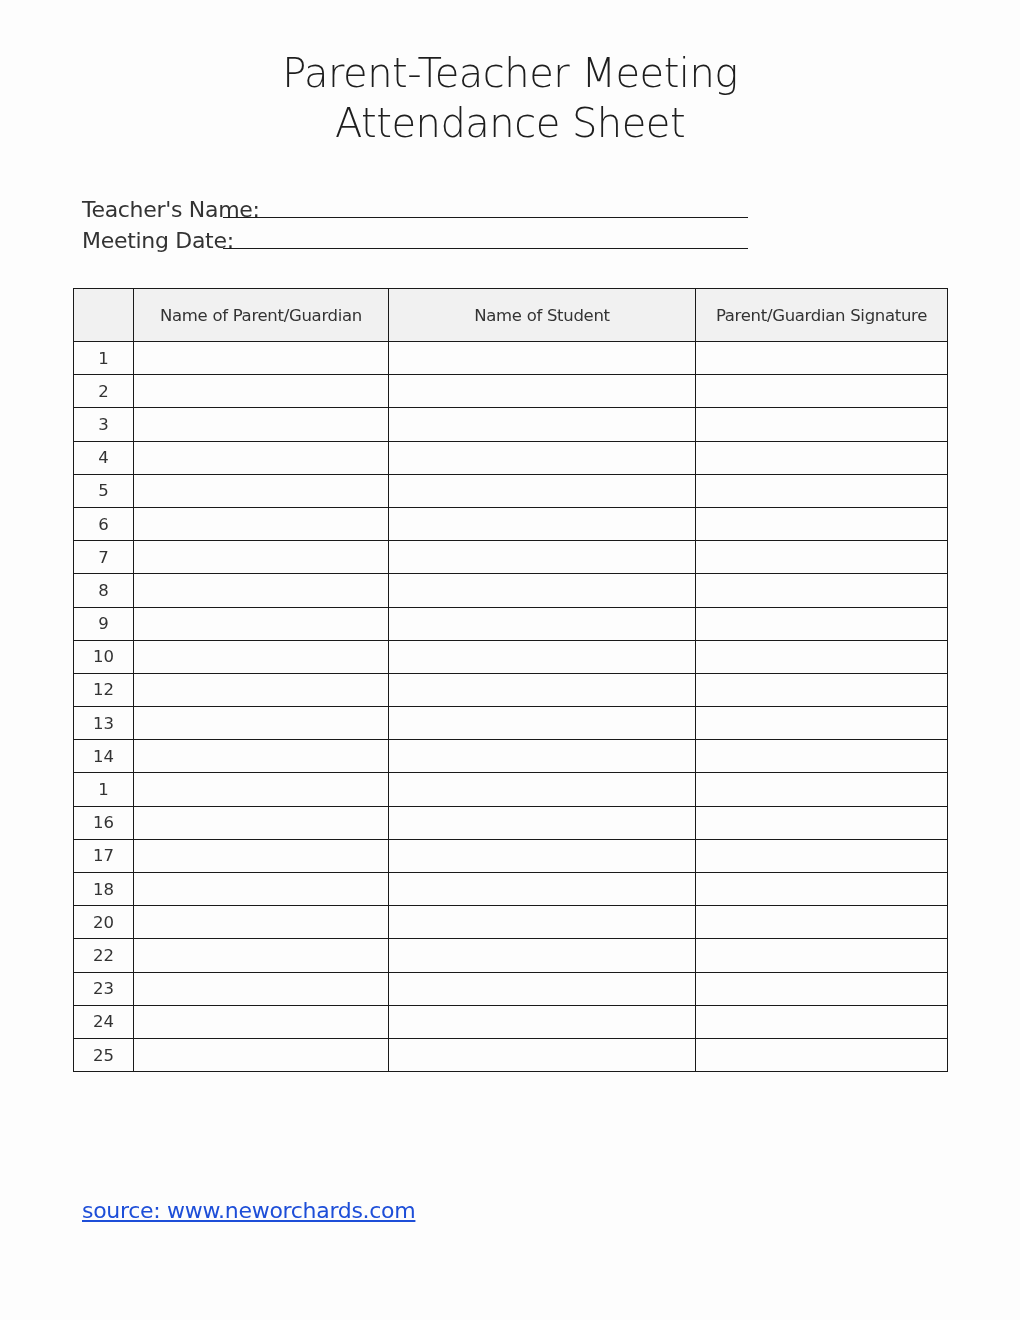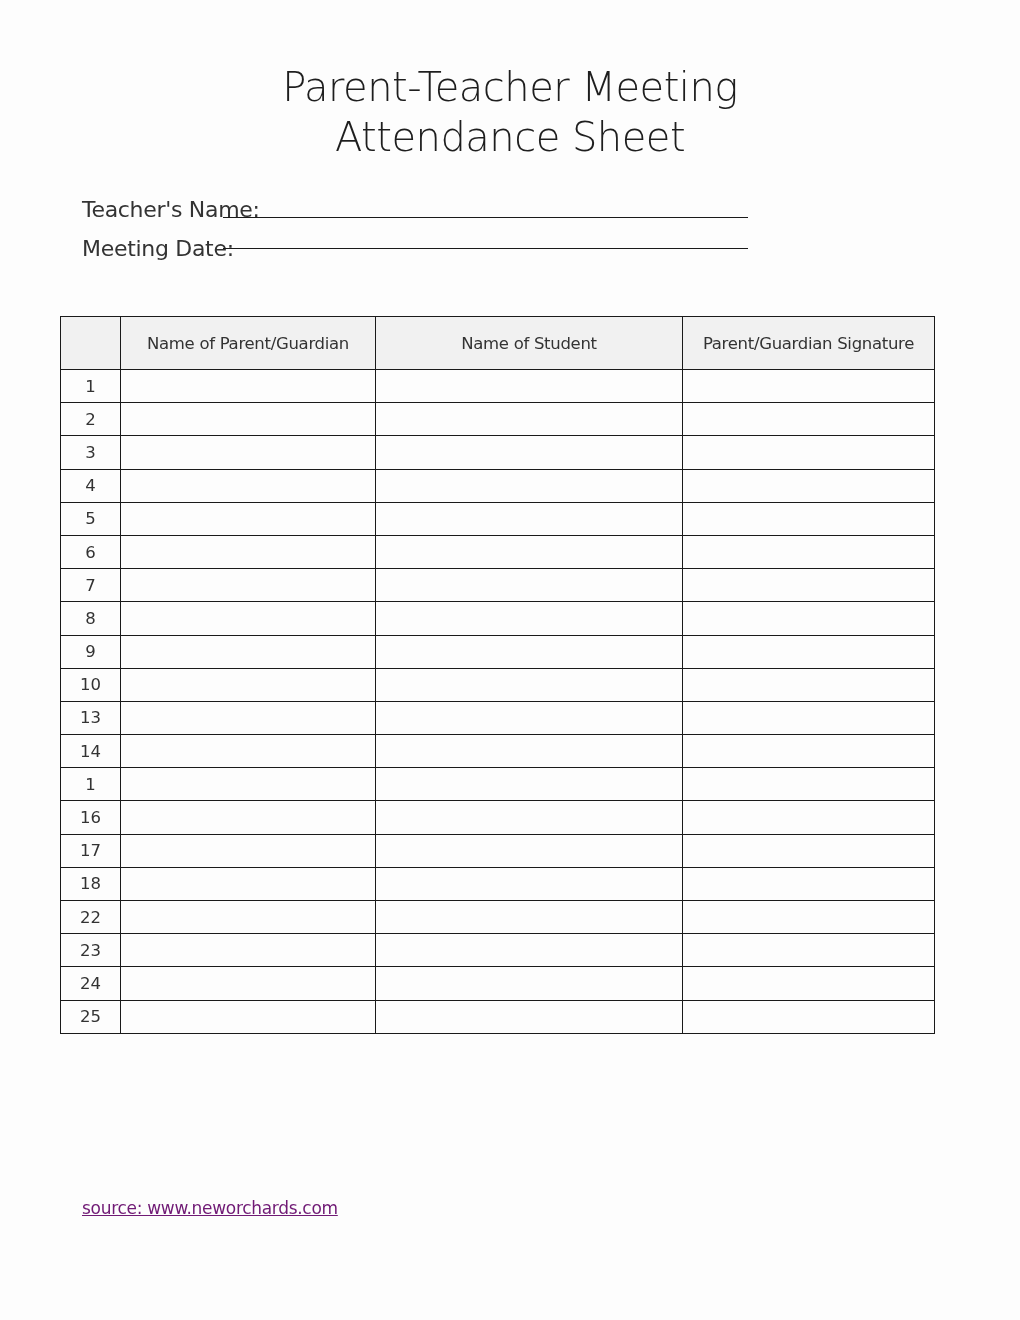--- a/index.html
+++ b/index.html
@@ -1,44 +1,44 @@
 <!DOCTYPE html>
 <html><head>
   <meta charset="utf-8">
   <style>
     html, body { margin: 0; padding: 0; background: #fdfdfd; }
     body { width: 1020px; height: 1320px; position: relative; overflow: hidden;
            font-family: "DejaVu Sans", sans-serif; color: #2a2a2a; }
-    .title { position: absolute; left: 0; top: 62px; width: 1020px; text-align: center;
+    .title { position: absolute; left: 0; top: 48px; width: 1020px; text-align: center;
              font-size: 40px; line-height: 50px; font-weight: 300; color: #1e1e1e; letter-spacing: -0.5px; }
     .title span { display: block; }
     .field { position: absolute; left: 82px; font-size: 22px; color: #333; letter-spacing: -0.3px; }
     .field-line { position: absolute; left: 223px; width: 525px; height: 0; border-top: 1.5px solid #1a1a1a; }
-    table.att { position: absolute; left: 60px; top: 288px; width: 874px; border-collapse: collapse;
-                table-layout: fixed; margin-top: 28px; }
+    table.att { position: absolute; left: 73px; top: 288px; width: 874px; border-collapse: collapse;
+                table-layout: fixed; }
     table.att td, table.att th { border: 1.5px solid #1a1a1a; padding: 0; }
     table.att th { background: #f1f1f1; height: 52px; font-weight: normal; font-size: 16.5px; color: #333;
                    letter-spacing: -0.3px; }
     table.att td { height: 32.2px; }
     table.att td.num { text-align: center; font-size: 16.5px; color: #333; }
-    .source { position: absolute; left: 82px; top: 1198px; font-size: 17px; color: #701a75;
+    .source { position: absolute; left: 82px; top: 1198px; font-size: 22px; color: #1d4ed8;
               text-decoration: underline; letter-spacing: -0.3px; }
   </style>
 </head>
 <body>
 
 <div class="title">
   <span>Parent-Teacher Meeting</span>
   <span>Attendance Sheet</span>
 </div>
 
 <div class="field" style="top:197px;">Teacher's Name:</div>
 <div class="field-line" style="top:217px;"></div>
 
-<div class="field" style="top:228px;margin-top:8px;">Meeting Date:</div>
+<div class="field" style="top:228px;">Meeting Date:</div>
 <div class="field-line" style="top:248px;"></div>
 
 <table class="att">
   <colgroup>
     <col style="width:60px">
     <col style="width:255px">
     <col style="width:307px">
     <col style="width:252px">
   </colgroup>
   <thead>
@@ -104,20 +104,26 @@
         <td></td>
         <td></td>
       </tr>
       <tr>
         <td class="num">10</td>
         <td></td>
         <td></td>
         <td></td>
       </tr>
       <tr>
+        <td class="num">12</td>
+        <td></td>
+        <td></td>
+        <td></td>
+      </tr>
+      <tr>
         <td class="num">13</td>
         <td></td>
         <td></td>
         <td></td>
       </tr>
       <tr>
         <td class="num">14</td>
         <td></td>
         <td></td>
         <td></td>
@@ -140,20 +146,26 @@
         <td></td>
         <td></td>
       </tr>
       <tr>
         <td class="num">18</td>
         <td></td>
         <td></td>
         <td></td>
       </tr>
       <tr>
+        <td class="num">20</td>
+        <td></td>
+        <td></td>
+        <td></td>
+      </tr>
+      <tr>
         <td class="num">22</td>
         <td></td>
         <td></td>
         <td></td>
       </tr>
       <tr>
         <td class="num">23</td>
         <td></td>
         <td></td>
         <td></td>

